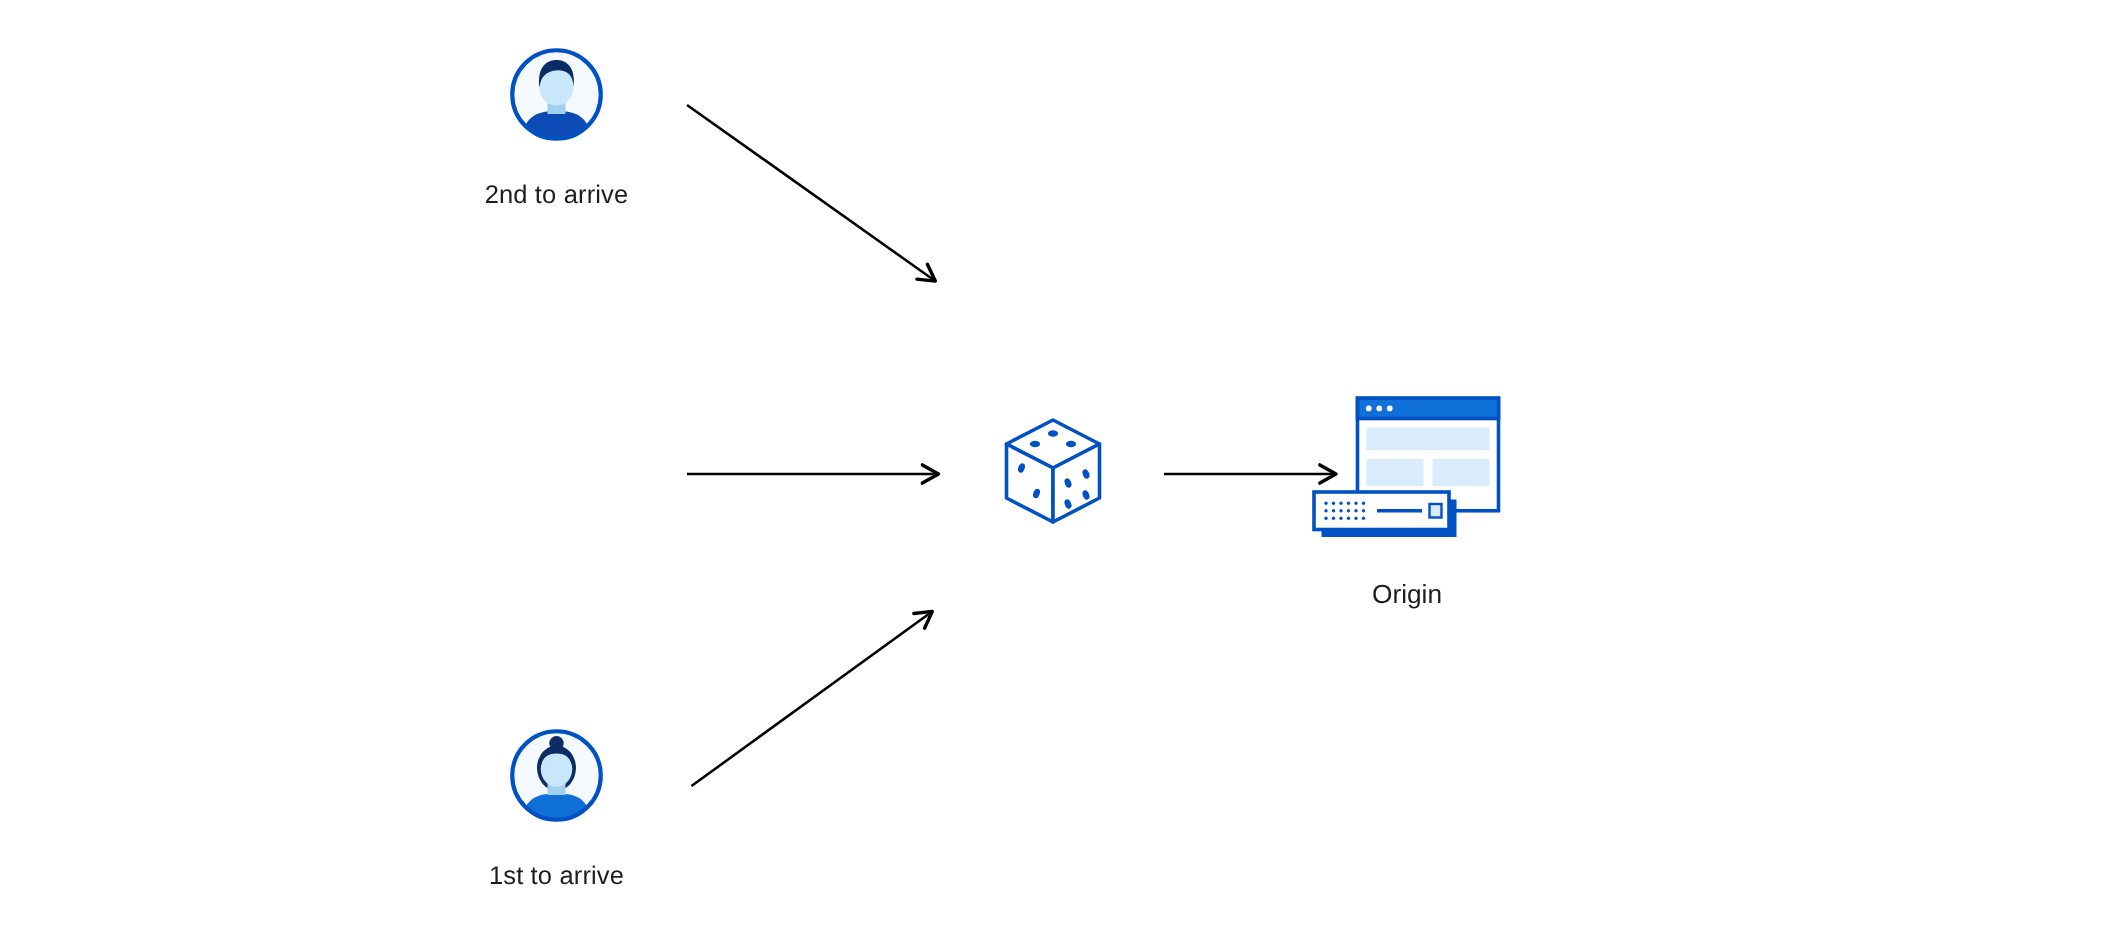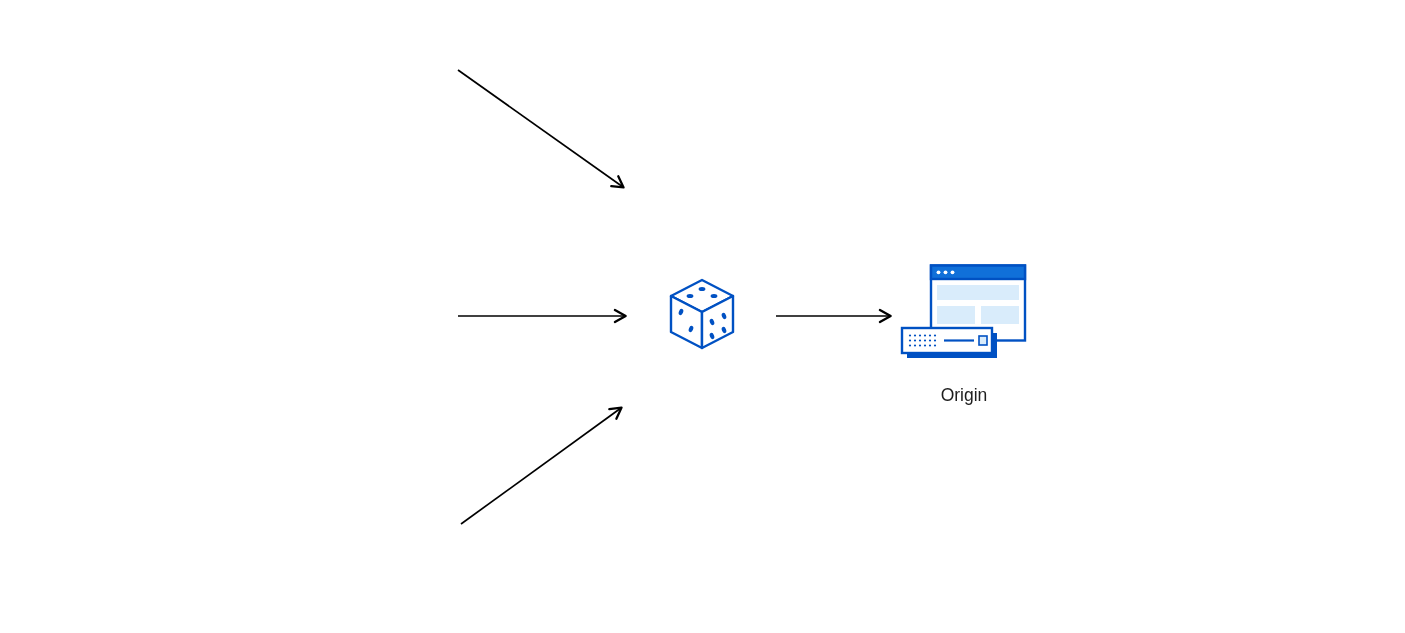--- a/index.html
+++ b/index.html
@@ -31,21 +31,21 @@
   }
   .dice-wrap {
     position: absolute;
     left: 667px;
     top: 277px;
     width: 70px;
     height: 74px;
   }
   .origin-wrap {
     position: absolute;
-    left: 898px;
+    left: 872px;
     top: 263px;
     width: 132px;
   }
   .origin-label {
     width: 132px;
     text-align: center;
     margin-top: 20px;
     font-size: 17.5px;
     color: #1d1d1d;
   }
@@ -66,22 +66,60 @@
       <marker id="arrowhead" viewBox="0 0 12 12" refX="10" refY="6" markerWidth="9.5" markerHeight="9.5" orient="auto-start-reverse">
         <path d="M2.5,1.5 L10.5,6 L2.5,10.5" fill="none" stroke="#000000" stroke-width="1.7" stroke-linecap="round" stroke-linejoin="round"></path>
       </marker>
     </defs>
     <line x1="458" y1="70" x2="623" y2="187" stroke="#000000" stroke-width="1.7" marker-end="url(#arrowhead)"></line>
     <line x1="458" y1="316" x2="625" y2="316" stroke="#000000" stroke-width="1.7" marker-end="url(#arrowhead)"></line>
     <line x1="461" y1="524" x2="621" y2="408" stroke="#000000" stroke-width="1.7" marker-end="url(#arrowhead)"></line>
     <line x1="776" y1="316" x2="890" y2="316" stroke="#000000" stroke-width="1.7" marker-end="url(#arrowhead)"></line>
   </svg>
 
+  <div class="node" style="left:286px; top:30px;">
+    <svg width="66" height="66" viewBox="0 0 66 66">
+      <defs>
+          <clipPath id="cpa">
+            <circle cx="33" cy="33" r="29.5"></circle>
+          </clipPath>
+        </defs>
+      <circle cx="33" cy="33" r="29.5" fill="#f4fafe"></circle>
+      <g clip-path="url(#cpa)">
+        <path d="M9 66 C11 47 20 44 33 44 C46 44 55 47 57 66 Z" fill="#0b4bb3"></path>
+        <rect x="27" y="33" width="12" height="13" fill="#9fd0f2"></rect>
+        <ellipse cx="33" cy="27.5" rx="11.5" ry="13" fill="#c9e7fa"></ellipse>
+        <path d="M21.5 28 C20 13 28 10 33 10 C38 10 46 13 44.5 28 C44 20 40 17.5 36 17 C30 16.2 23.8 19.2 22.5 24.5 Z" fill="#0a2d66"></path>
+      </g>
+      <circle cx="33" cy="33" r="29.5" fill="none" stroke="#0051c3" stroke-width="2.8"></circle>
+    </svg>
+    <div class="node-label">2nd to arrive</div>
+  </div>
 
 
+  <div class="node" style="left:286px; top:484px;">
+    <svg width="66" height="66" viewBox="0 0 66 66">
+      <defs>
+          <clipPath id="cpc">
+            <circle cx="33" cy="33" r="29.5"></circle>
+          </clipPath>
+        </defs>
+      <circle cx="33" cy="33" r="29.5" fill="#f4fafe"></circle>
+      <g clip-path="url(#cpc)">
+        <circle cx="33" cy="11.5" r="4.8" fill="#0a2d66"></circle>
+        <ellipse cx="33" cy="28" rx="13" ry="15" fill="#0a2d66"></ellipse>
+        <path d="M9 66 C11 48 20 45 33 45 C46 45 55 48 57 66 Z" fill="#1070d9"></path>
+        <rect x="27" y="34" width="12" height="12" fill="#9fd0f2"></rect>
+        <ellipse cx="33" cy="28.5" rx="10.5" ry="12" fill="#c9e7fa"></ellipse>
+        <path d="M22.3 27.5 C21.8 16.5 26.5 14 33 14 C39.5 14 44.2 16.5 43.7 27.5 C42.2 20.5 38.5 18.3 33 18.3 C27.5 18.3 23.8 20.5 22.3 27.5 Z" fill="#0a2d66"></path>
+      </g>
+      <circle cx="33" cy="33" r="29.5" fill="none" stroke="#0051c3" stroke-width="2.8"></circle>
+    </svg>
+    <div class="node-label">1st to arrive</div>
+  </div>
 
   <div class="dice-wrap">
     <svg width="70" height="74" viewBox="0 0 70 74">
       <polygon points="35,3 66,19 35,35 4,19" fill="#ffffff" stroke="#0051c3" stroke-width="2.4" stroke-linejoin="round"></polygon>
       <polygon points="4,19 35,35 35,71 4,55" fill="#ffffff" stroke="#0051c3" stroke-width="2.4" stroke-linejoin="round"></polygon>
       <polygon points="66,19 35,35 35,71 66,55" fill="#ffffff" stroke="#0051c3" stroke-width="2.4" stroke-linejoin="round"></polygon>
 
       <ellipse cx="35" cy="12" rx="3.4" ry="2.1" fill="#0051c3"></ellipse>
       <ellipse cx="23" cy="19" rx="3.4" ry="2.1" fill="#0051c3"></ellipse>
       <ellipse cx="47" cy="19" rx="3.4" ry="2.1" fill="#0051c3"></ellipse>

